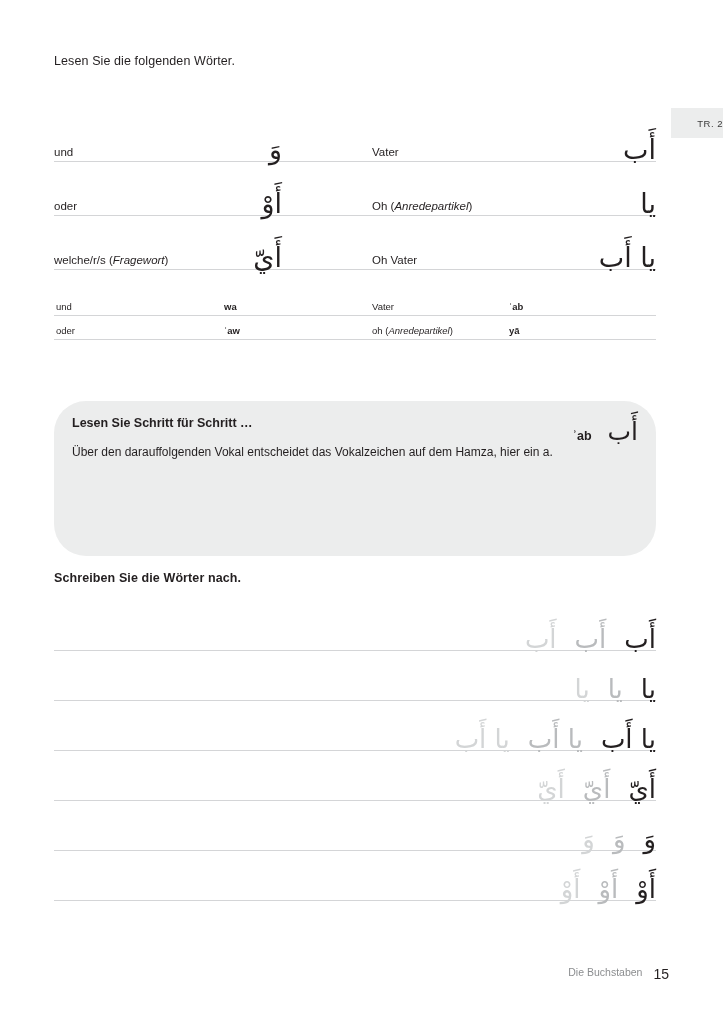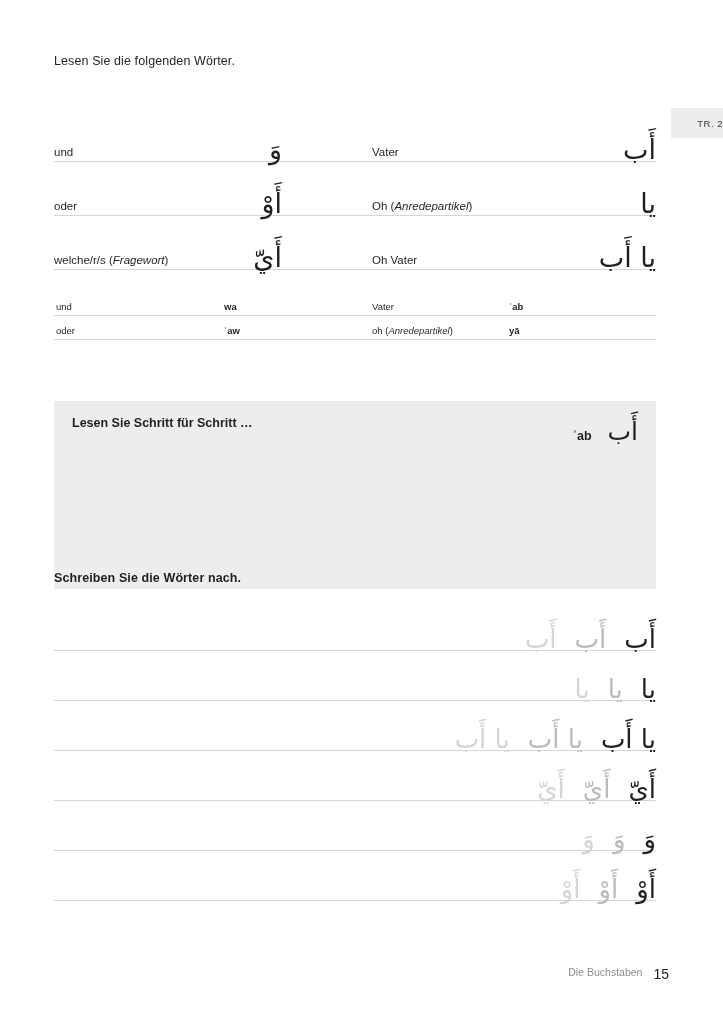--- a/index.html
+++ b/index.html
@@ -107,24 +107,25 @@
   .sc-b { left: 170px; font-weight: bold; text-align: center; }
   .sc-c { left: 318px; }
   .sc-d { left: 455px; font-weight: bold; }
 
   
   .grey-box {
     position: absolute;
     left: 54px;
     top: 401px;
     width: 602px;
-    height: 188px;
+    height: 155px;
     background: #eceded;
     box-sizing: border-box;
     padding: 15px 18px 0 18px;
+    border-radius: 32px;
   }
   .grey-title {
     font-size: 12.5px;
     font-weight: bold;
     color: #231f20;
     margin-bottom: 12px;
   }
   .grey-line {
     font-size: 12px;
     color: #231f20;
@@ -262,20 +263,21 @@
       <span class="small-cell sc-c"><span>oh (</span><em>Anredepartikel</em><span>)</span></span>
       <span class="small-cell sc-d">yā</span>
     </div>
 
 
   </div>
 
   <div class="grey-box">
     <div class="grey-title">Lesen Sie Schritt für Schritt …</div>
 
+    <div class="grey-line">Über den darauffolgenden Vokal entscheidet das Vokalzeichen auf dem Hamza, hier ein a.</div>
 
     <div class="box-headword">
       <span class="tl">ʾab</span>
       <span class="ar-big">أَب</span>
     </div>
   </div>
 
   <div class="instruction" id="instr-write">Schreiben Sie die Wörter nach.</div>
 
   <div class="practice">

